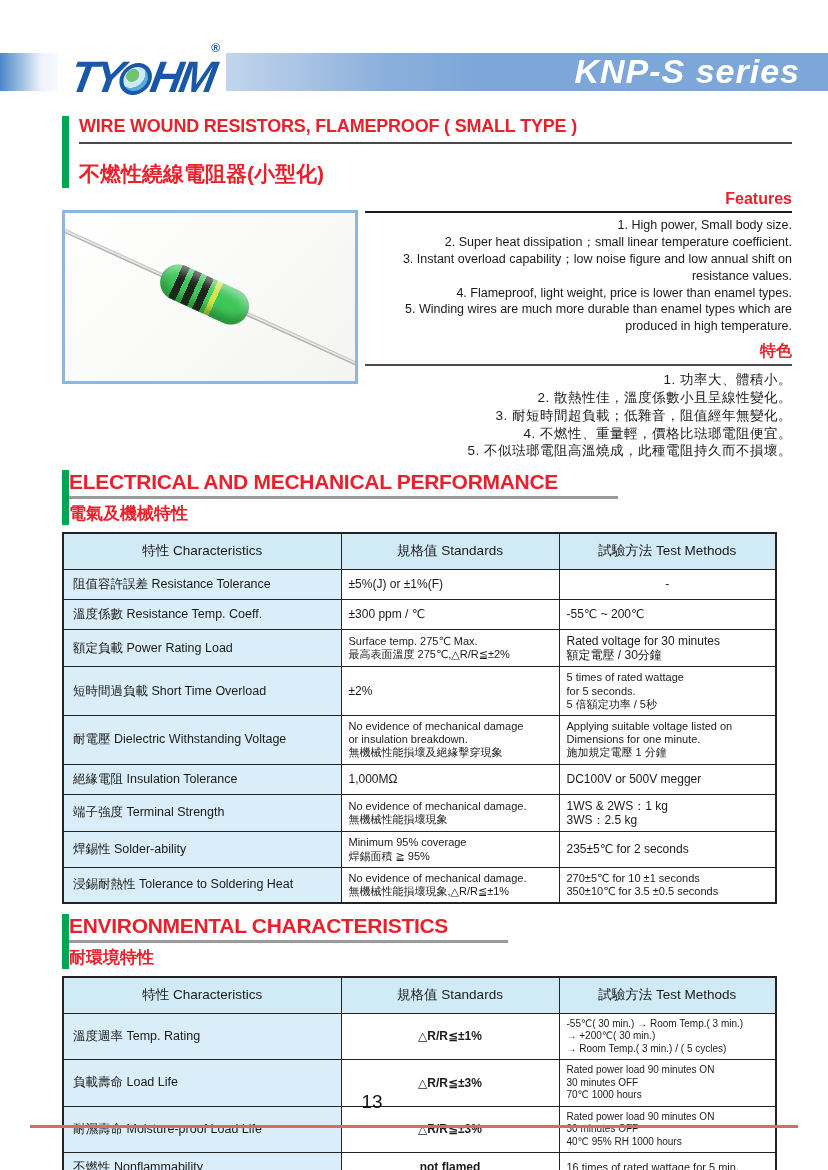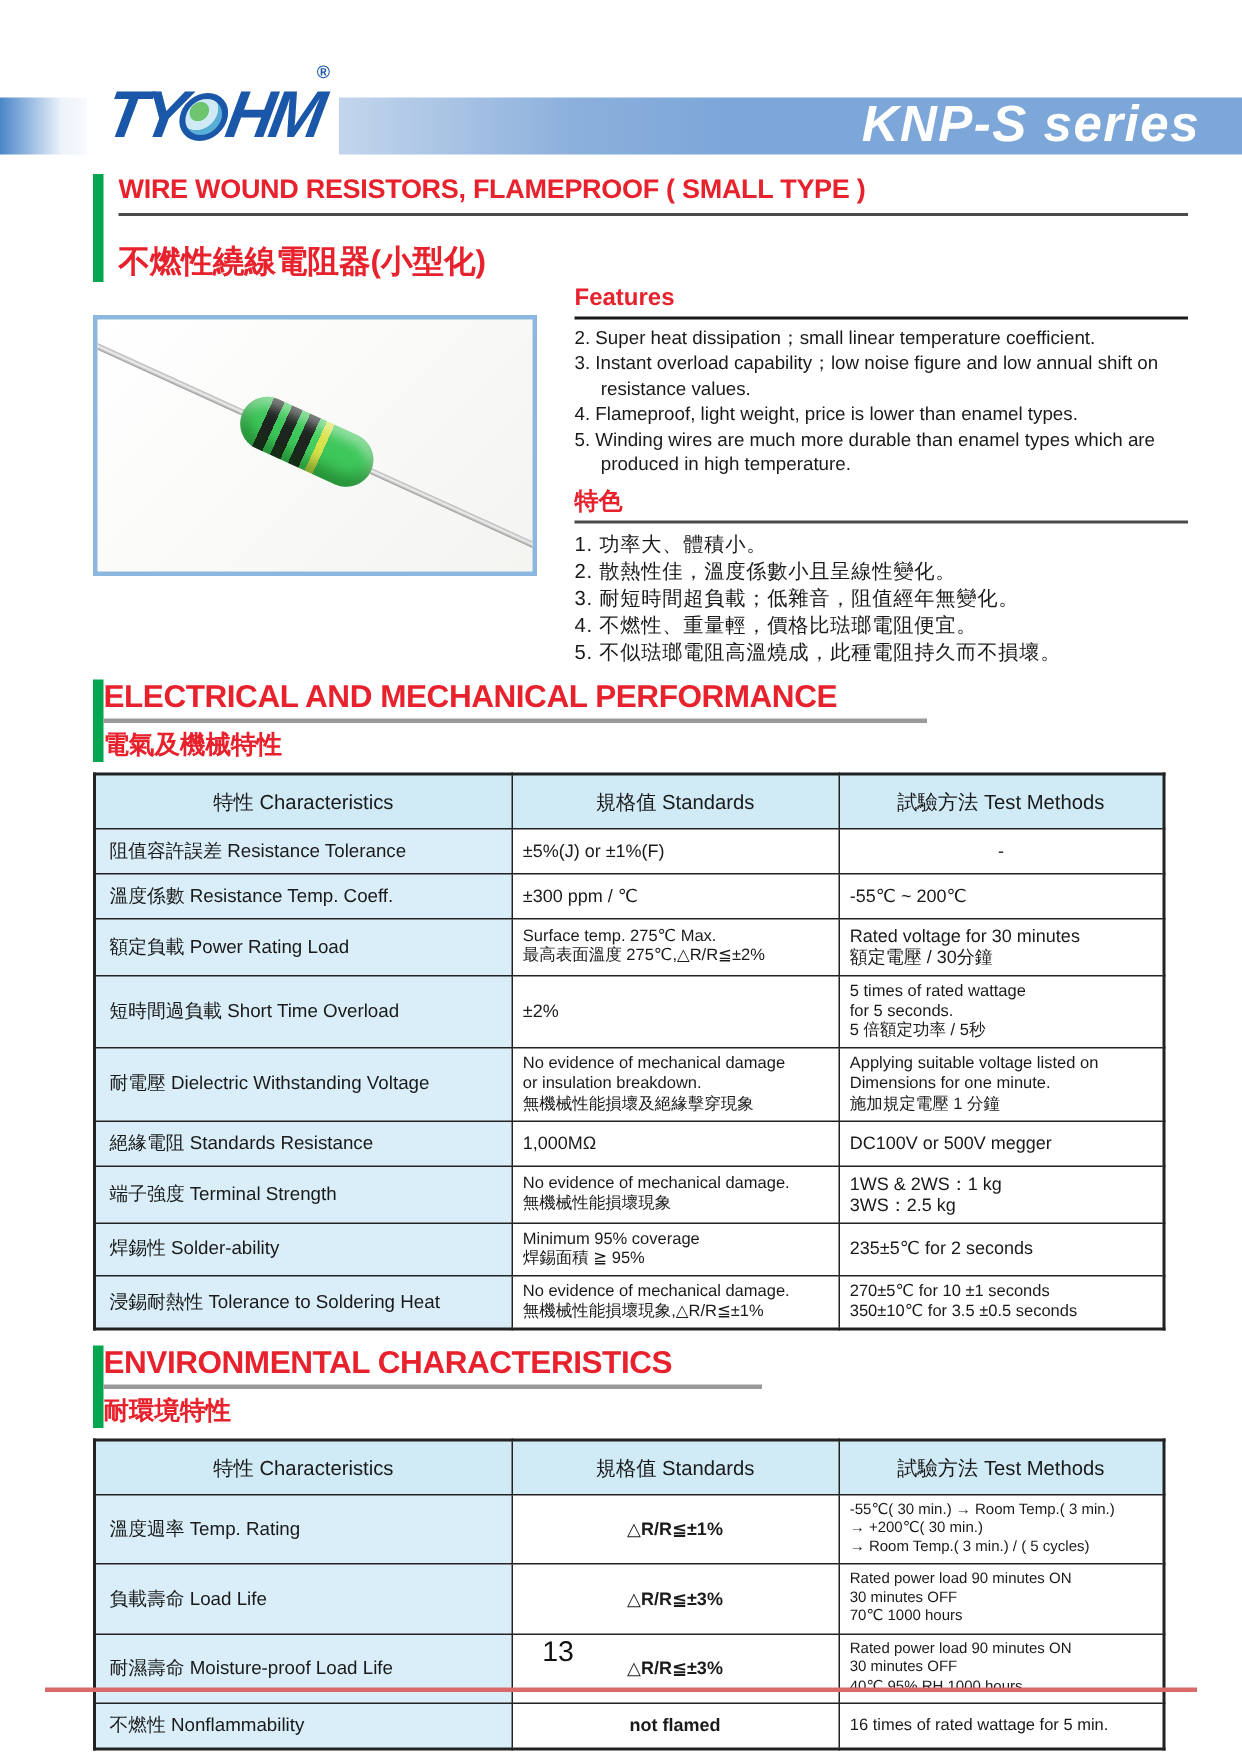--- a/index.html
+++ b/index.html
@@ -11,21 +11,21 @@
     --table-label-bg:#d9eef8;
     --footer-line:#d96a6a;
     --resistor-green:#3ec75a;
   }
   *{box-sizing:border-box;margin:0;padding:0;}
   html,body{background:#fff;}
   body{font-family:"Liberation Sans","DejaVu Sans",sans-serif;color:#1a1a1a;}
   .page{position:relative;width:828px;height:1170px;background:#fff;overflow:hidden;}
 
   
-  .banner{position:absolute;top:65px;left:0;width:828px;height:38px;
+  .banner{position:absolute;top:53px;left:0;width:828px;height:38px;
     background:linear-gradient(90deg,#4a86c8 0%,#eef4fb 5%,#ffffff 9%,#dde8f5 18%,#b5cce8 32%,#8cb0dc 46%,var(--banner-blue) 58%,var(--banner-blue) 100%);}
   .series{position:absolute;right:28px;top:-4px;font-size:34px;font-weight:bold;font-style:italic;
     color:#fff;letter-spacing:1px;line-height:44px;}
   .logo{position:absolute;top:40px;left:58px;width:168px;height:74px;background:#fff;
     display:flex;align-items:center;justify-content:center;}
   .logo-text{display:inline-block;transform:skewX(-10deg);font-weight:bold;font-style:italic;
     font-size:44px;color:var(--logo-blue);letter-spacing:-3px;line-height:1;}
   .logo-globe{display:inline-block;width:32px;height:32px;border-radius:50%;border:4px solid var(--logo-blue);
     background:radial-gradient(circle at 35% 35%,#6fc56f 0 28%,#cfe9f5 30% 55%,#58aed6 57% 100%);
     vertical-align:-3px;margin:0 -1px;}
@@ -42,21 +42,21 @@
   .photo-box{flex:none;width:296px;height:174px;border:3px solid #8cb8e0;margin-top:20px;
     position:relative;overflow:hidden;background:linear-gradient(135deg,#ffffff,#f4f4f1);}
   .rwrap{position:absolute;left:50%;top:50%;width:330px;height:40px;margin:-20px 0 0 -165px;transform:rotate(24.5deg);}
   .rlead{position:absolute;left:0;right:0;top:18px;height:3.5px;border-radius:2px;
     background:linear-gradient(to bottom,#b5b5b5,#f0f0f0 45%,#979797);}
   .rbody{position:absolute;left:112px;top:2px;width:94px;height:36px;border-radius:18px;
     background:linear-gradient(90deg,var(--resistor-green) 0 16%,#1e2420 16% 24%,var(--resistor-green) 24% 30%,
       #1e2420 30% 38%,var(--resistor-green) 38% 44%,#1e2420 44% 52%,#46cf60 52% 57%,#d8e24a 57% 63%,var(--resistor-green) 63% 100%);
     box-shadow:inset 0 -8px 9px rgba(0,60,0,.38),inset 0 6px 8px rgba(255,255,255,.45);}
 
-  .features{flex:1;margin-left:25px;}
+  .features{flex:1;margin-left:7px;text-align:right;}
   .feat-head-en{font-size:16px;font-weight:bold;color:var(--accent-red);padding-bottom:3px;
     border-bottom:2px solid #1a1a1a;margin-bottom:4px;}
   .feat-item{font-size:12.5px;line-height:1.35;padding-left:1.4em;text-indent:-1.4em;}
   .feat-head-zh{font-size:16px;font-weight:bold;color:var(--accent-red);padding-bottom:2px;
     border-bottom:2px solid #4a4a4a;margin:6px 0 5px;}
   .feat-item-zh{font-size:13.5px;line-height:1.32;padding-left:1.5em;text-indent:-1.5em;letter-spacing:0.5px;}
 
   .sec-head{margin:10px 36px 0 62px;border-left:7px solid var(--accent-green);}
   .sec-en{font-size:21px;font-weight:bold;color:var(--accent-red);letter-spacing:-0.3px;
     border-bottom:3px solid #9a9a9a;padding-bottom:2px;width:-moz-fit-content;width:fit-content;padding-right:60px;}
@@ -100,20 +100,21 @@
 
     <div class="intro-row">
       <div class="photo-box">
         <div class="rwrap">
           <div class="rlead"></div>
           <div class="rbody"></div>
         </div>
       </div>
       <div class="features">
         <div class="feat-head-en">Features</div>
+        <div class="feat-item">1. High power, Small body size.</div>
         <div class="feat-item">2. Super heat dissipation；small linear temperature coefficient.</div>
         <div class="feat-item">3. Instant overload capability；low noise figure and low annual shift on resistance values.</div>
         <div class="feat-item">4. Flameproof, light weight, price is lower than enamel types.</div>
         <div class="feat-item">5. Winding wires are much more durable than enamel types which are produced in high temperature.</div>
         <div class="feat-head-zh">特色</div>
         <div class="feat-item-zh">1. 功率大、體積小。</div>
         <div class="feat-item-zh">2. 散熱性佳，溫度係數小且呈線性變化。</div>
         <div class="feat-item-zh">3. 耐短時間超負載；低雜音，阻值經年無變化。</div>
         <div class="feat-item-zh">4. 不燃性、重量輕，價格比琺瑯電阻便宜。</div>
         <div class="feat-item-zh">5. 不似琺瑯電阻高溫燒成，此種電阻持久而不損壞。</div>
@@ -164,21 +165,21 @@
       <tr>
         <td class="lbl">耐電壓 Dielectric Withstanding Voltage</td>
         <td class="sm">No evidence of mechanical damage
 or insulation breakdown.
 無機械性能損壞及絕緣擊穿現象</td>
         <td class="sm">Applying suitable voltage listed on
 Dimensions for one minute.
 施加規定電壓 1 分鐘</td>
       </tr>
       <tr>
-        <td class="lbl">絕緣電阻 Standards Resistance</td>
+        <td class="lbl">絕緣電阻 Insulation Tolerance</td>
         <td>1,000MΩ</td>
         <td>DC100V or 500V megger</td>
       </tr>
       <tr>
         <td class="lbl">端子強度 Terminal Strength</td>
         <td class="sm">No evidence of mechanical damage.
 無機械性能損壞現象</td>
         <td>1WS &amp; 2WS：1 kg
 3WS：2.5 kg</td>
       </tr>

